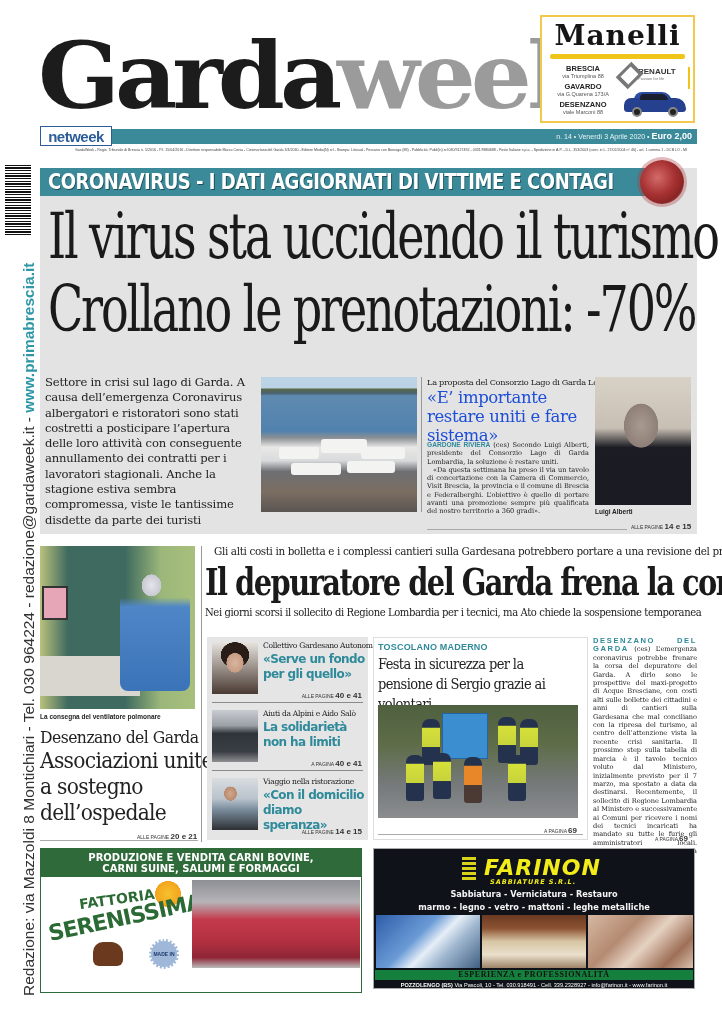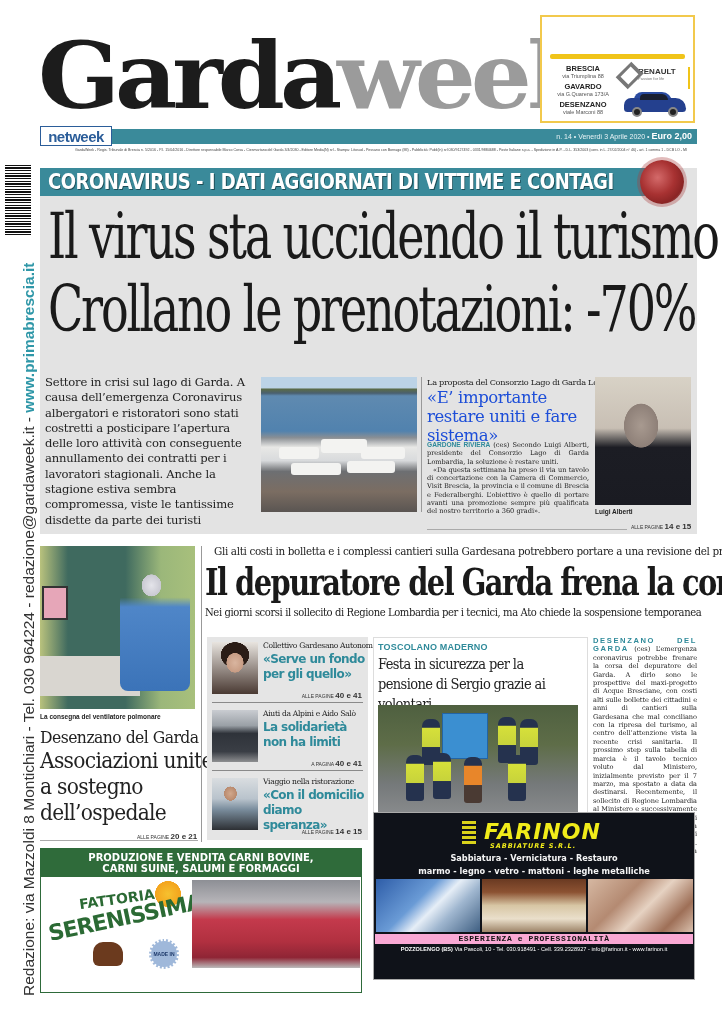--- a/index.html
+++ b/index.html
@@ -101,40 +101,41 @@
   .ad-fattoria .top { position: absolute; left: 0; top: 0; width: 100%; height: 28px; background: #2f6b3a; color: #fff; font-family: "DejaVu Sans", sans-serif; font-weight: bold; font-size: 10px; line-height: 11px; text-align: center; padding-top: 3px; }
   .ad-fattoria .brand1 { position: absolute; left: 38px; top: 42px; font-family: "DejaVu Sans", sans-serif; font-weight: bold; font-size: 14px; color: #2b6a34; transform: rotate(-8deg); }
   .ad-fattoria .brand2 { position: absolute; left: 6px; top: 56px; font-family: "DejaVu Sans", sans-serif; font-weight: bold; font-size: 22px; color: #2b6a34; letter-spacing: -1px; transform: rotate(-12deg); }
   .ad-fattoria .sun { position: absolute; left: 112px; top: 30px; width: 30px; height: 30px; border-radius: 50%; background: radial-gradient(circle, #f6c12f 0%, #f4a41d 60%, transparent 62%); }
   .ad-fattoria .cow { position: absolute; left: 52px; top: 93px; width: 30px; height: 24px; background: #6b3a1e; border-radius: 10px 12px 6px 6px; }
   .ad-fattoria .madein { position: absolute; left: 108px; top: 90px; width: 30px; height: 30px; border-radius: 50%; background: #9fb8da; border: 2px dotted #fff; display: flex; align-items: center; justify-content: center; font-family: "Liberation Sans", sans-serif; font-size: 5px; font-weight: bold; color: #1e3a6b; }
   .ad-fattoria .meat { position: absolute; left: 151px; top: 31px; width: 168px; height: 88px; background: linear-gradient(to bottom, #8d8f95 0%, #b6b4b8 25%, #c43a4c 45%, #b13040 70%, #8f2535 88%, #bbbbbb 100%); }
   .ad-fattoria .bottom { position: absolute; left: 0; bottom: 0; width: 100%; height: 24px; background: #2f6b3a; color: #fff; font-family: "Liberation Sans", sans-serif; font-size: 7.8px; line-height: 10px; text-align: center; padding-top: 2px; }
   .ad-fattoria .bottom .f { font-size: 6.8px; }
 
-  .ad-farinon { position: absolute; left: 373px; top: 812px; width: 322px; height: 168px; background: #0f1219; border: 1px solid #aaa; }
+  .ad-farinon { position: absolute; left: 373px; top: 848px; width: 322px; height: 141px; background: #0f1219; border: 1px solid #aaa; }
   .ad-farinon .brand { position: absolute; left: 110px; top: 6px; font-family: "DejaVu Sans", sans-serif; font-weight: bold; font-style: italic; font-size: 22px; color: #f1ec1a; letter-spacing: 1px; }
   .ad-farinon .sub { position: absolute; left: 116px; top: 29px; font-family: "DejaVu Sans", sans-serif; font-weight: bold; font-style: italic; font-size: 6.5px; color: #f1ec1a; letter-spacing: 1px; }
   .ad-farinon .mark { position: absolute; left: 88px; top: 8px; width: 14px; height: 24px; background: repeating-linear-gradient(to bottom, #d9d21a 0, #d9d21a 3px, transparent 3px, transparent 5px); }
   .ad-farinon .l1, .ad-farinon .l2 { position: absolute; left: 0; width: 100%; text-align: center; font-family: "DejaVu Sans", sans-serif; font-weight: bold; font-size: 8.2px; color: #f4f4f4; }
   .ad-farinon .l1 { top: 40px; } .ad-farinon .l2 { top: 53px; }
   .ad-farinon .p { position: absolute; top: 66px; width: 104px; height: 53px; }
-  .ad-farinon .slogan { position: absolute; left: 1px; top: 121px; width: 318px; height: 10px; background: #f9a8d4; font-family: Liberation Mono, monospace; font-weight: bold; font-size: 8px; line-height: 10px; text-align: center; color: #111; letter-spacing: 0.6px; }
+  .ad-farinon .slogan { position: absolute; left: 1px; top: 121px; width: 318px; height: 10px; background: #15803d; font-family: Liberation Serif, serif; font-weight: bold; font-size: 8px; line-height: 10px; text-align: center; color: #111; letter-spacing: 0.6px; }
   .ad-farinon .contacts { position: absolute; left: 0; top: 133px; width: 100%; text-align: center; font-family: "Liberation Sans", sans-serif; font-size: 5.6px; color: #fff; white-space: nowrap; }
   .ad-farinon .contacts b { font-weight: bold; }
 </style>
 </head>
 <body>
 
 <div class="masthead">
   <span class="logo-garda">Garda</span>
   <span class="logo-week">week</span>
 </div>
 
 <div class="ad-top">
+  <div class="brand">Manelli</div>
   <div class="bar"></div>
   <div class="locs">
     <div class="loc-name">BRESCIA</div>
     <div class="loc-addr">via Triumplina 88</div>
     <div class="loc-name">GAVARDO</div>
     <div class="loc-addr">via G.Quarena 173/A</div>
     <div class="loc-name">DESENZANO</div>
     <div class="loc-addr">viale Marconi 88</div>
   </div>
   <div class="renault">

